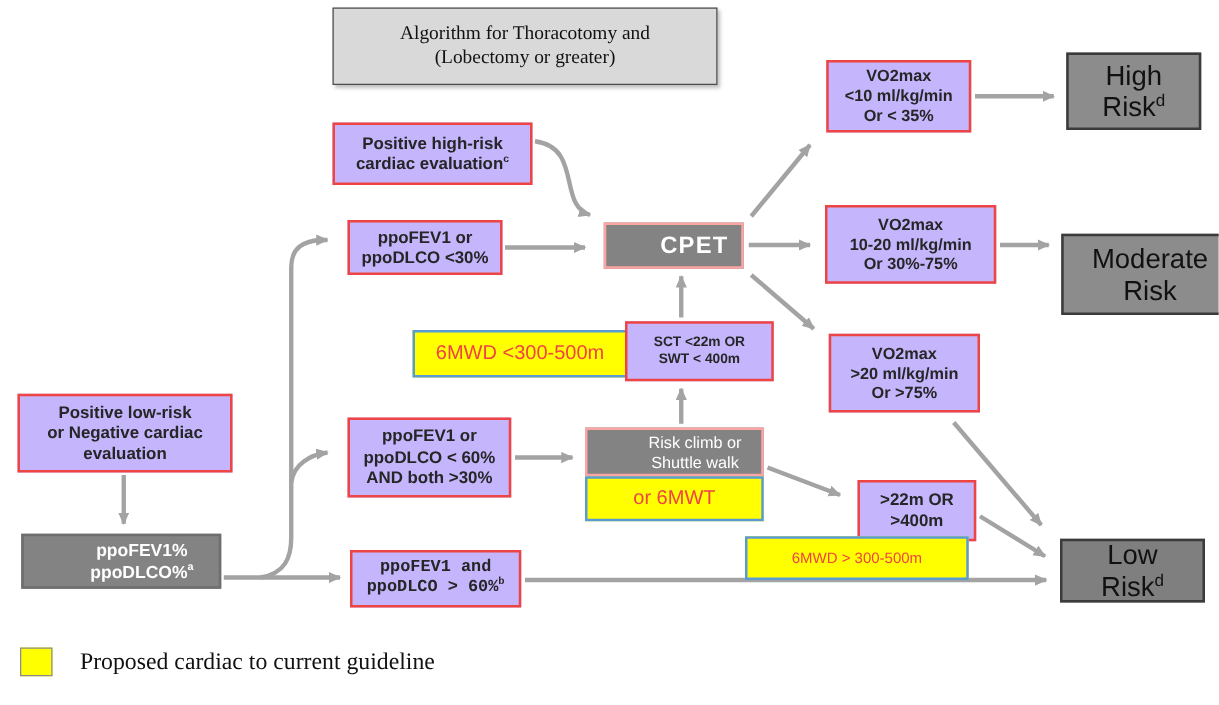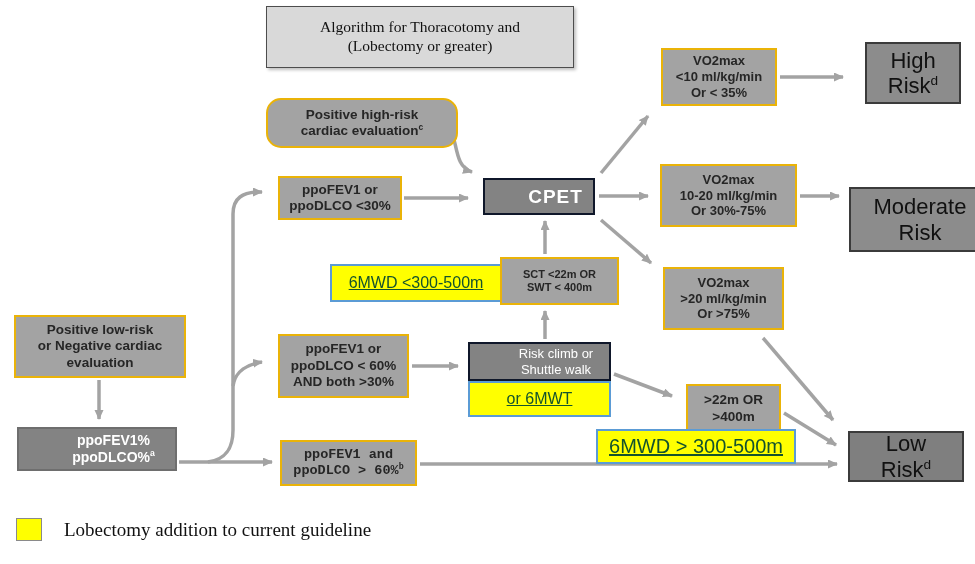--- a/index.html
+++ b/index.html
@@ -10,48 +10,48 @@
   #arrows{position:absolute;left:0;top:0;width:975px;height:564px;z-index:0;}
   .arrow{stroke:var(--arrow,#a3a3a3);stroke-width:3.5;fill:none;}
   .arrowhead{fill:var(--arrow,#a3a3a3);}
   .node{
     position:absolute;z-index:1;box-sizing:border-box;
     display:flex;flex-direction:column;align-items:center;justify-content:center;
     text-align:left;line-height:1.22;color:#1a1a1a;
   }
   .ln{display:block;}
   sup{font-size:0.62em;line-height:0;}
-  .white-node{background:#a3a3a3;border:2px solid #eab308;font-size:13.5px;font-weight:bold;color:#262626;}
-  .gray-node{background:var(--gray_node_bg,#838383);border:2px solid #0f172a;color:#ffffff;font-weight:bold;padding-left:33px;}
+  .white-node{background:#c4b5fd;border:2px solid #ef4444;font-size:13.5px;font-weight:bold;color:#262626;}
+  .gray-node{background:var(--gray_node_bg,#838383);border:2px solid #fca5a5;color:#ffffff;font-weight:bold;padding-left:33px;}
   .risk-node{background:var(--risk_node_bg,#8c8c8c);border:2px solid #3b3b3b;color:#111;font-size:22px;line-height:1.15;}
-  .yellow-node{background:var(--highlight_yellow,#ffff00);border:2px solid var(--highlight_border,#5b9bd5);color:#14532d;font-weight:normal;text-decoration:underline;}
+  .yellow-node{background:var(--highlight_yellow,#ffff00);border:2px solid var(--highlight_border,#5b9bd5);color:#ef4444;font-weight:normal;}
 
   
   #title{left:266px;top:6px;width:308px;height:62px;background:var(--title_bg,#d9d9d9);
     border:1px solid #4d4d4d;box-shadow:2px 2px 3px rgba(0,0,0,.25);
     font-family:"Liberation Serif",serif;font-size:15.5px;color:#111;}
 
   
-  #high-cardiac{left:266px;top:98px;width:192px;height:50px;border-radius:15px;}
+  #high-cardiac{left:266px;top:98px;width:160px;height:50px;}
   #ppo-lt30{left:278px;top:176px;width:124px;height:44px;}
   #cpet{left:483px;top:178px;width:112px;height:37px;font-size:19px;letter-spacing:1px;}
   #vo2-lt10{left:661px;top:48px;width:116px;height:58px;font-size:13px;}
-  #high-risk{left:853px;top:42px;width:96px;height:62px;margin-left:12px;}
+  #high-risk{left:853px;top:42px;width:108px;height:62px;}
   #vo2-mid{left:660px;top:164px;width:137px;height:63px;font-size:13px;}
   #mod-risk{left:849px;top:171px;width:142px;height:65px;margin-top:16px;}
   #vo2-gt20{left:663px;top:267px;width:121px;height:63px;font-size:13px;}
   #mwd-lt{left:330px;top:264px;width:172px;height:38px;font-size:16px;}
   #sct-swt{left:500px;top:257px;width:119px;height:48px;font-size:11px;}
   #pos-low{left:14px;top:315px;width:172px;height:63px;}
   #ppo-pct{left:17px;top:427px;width:160px;height:44px;font-size:14px;border-color:#6e6e6e;}
   #ppo-lt60{left:278px;top:334px;width:131px;height:64px;}
   #stair{left:468px;top:342px;width:143px;height:39px;font-size:13px;font-weight:normal;}
   #or6mwt{left:468px;top:381px;width:143px;height:36px;font-size:16px;}
   #gt22m{left:686px;top:384px;width:95px;height:49px;}
-  #mwd-gt{left:596px;top:429px;width:200px;height:35px;font-size:20px;}
+  #mwd-gt{left:596px;top:429px;width:179px;height:35px;font-size:12px;}
   #ppo-gt60{left:280px;top:440px;width:137px;height:46px;font-family:Liberation Mono, monospace;}
   #low-risk{left:848px;top:431px;width:116px;height:51px;background:#7f7f7f;}
 
   
   #legend{position:absolute;left:16px;top:518px;z-index:1;display:flex;align-items:center;}
   #legend-swatch{width:24px;height:21px;background:var(--highlight_yellow,#ffff00);
     border:1px solid #8a8a8a;margin-right:22px;}
   #legend-label{font-family:"Liberation Serif",serif;font-size:19px;color:#111;}
 </style>
 </head>
@@ -192,16 +192,16 @@
     <span class="ln"><span>ppoDLCO &gt; 60%</span><sup>b</sup></span>
   </div>
 
   <div class="node risk-node" id="low-risk">
     <span class="ln">Low</span>
     <span class="ln"><span>Risk</span><sup>d</sup></span>
   </div>
 
   <div id="legend">
     <span id="legend-swatch"></span>
-    <span id="legend-label">Lobectomy addition to current guideline</span>
+    <span id="legend-label">Proposed cardiac to current guideline</span>
   </div>
 
 </div>
 
 </body></html>

